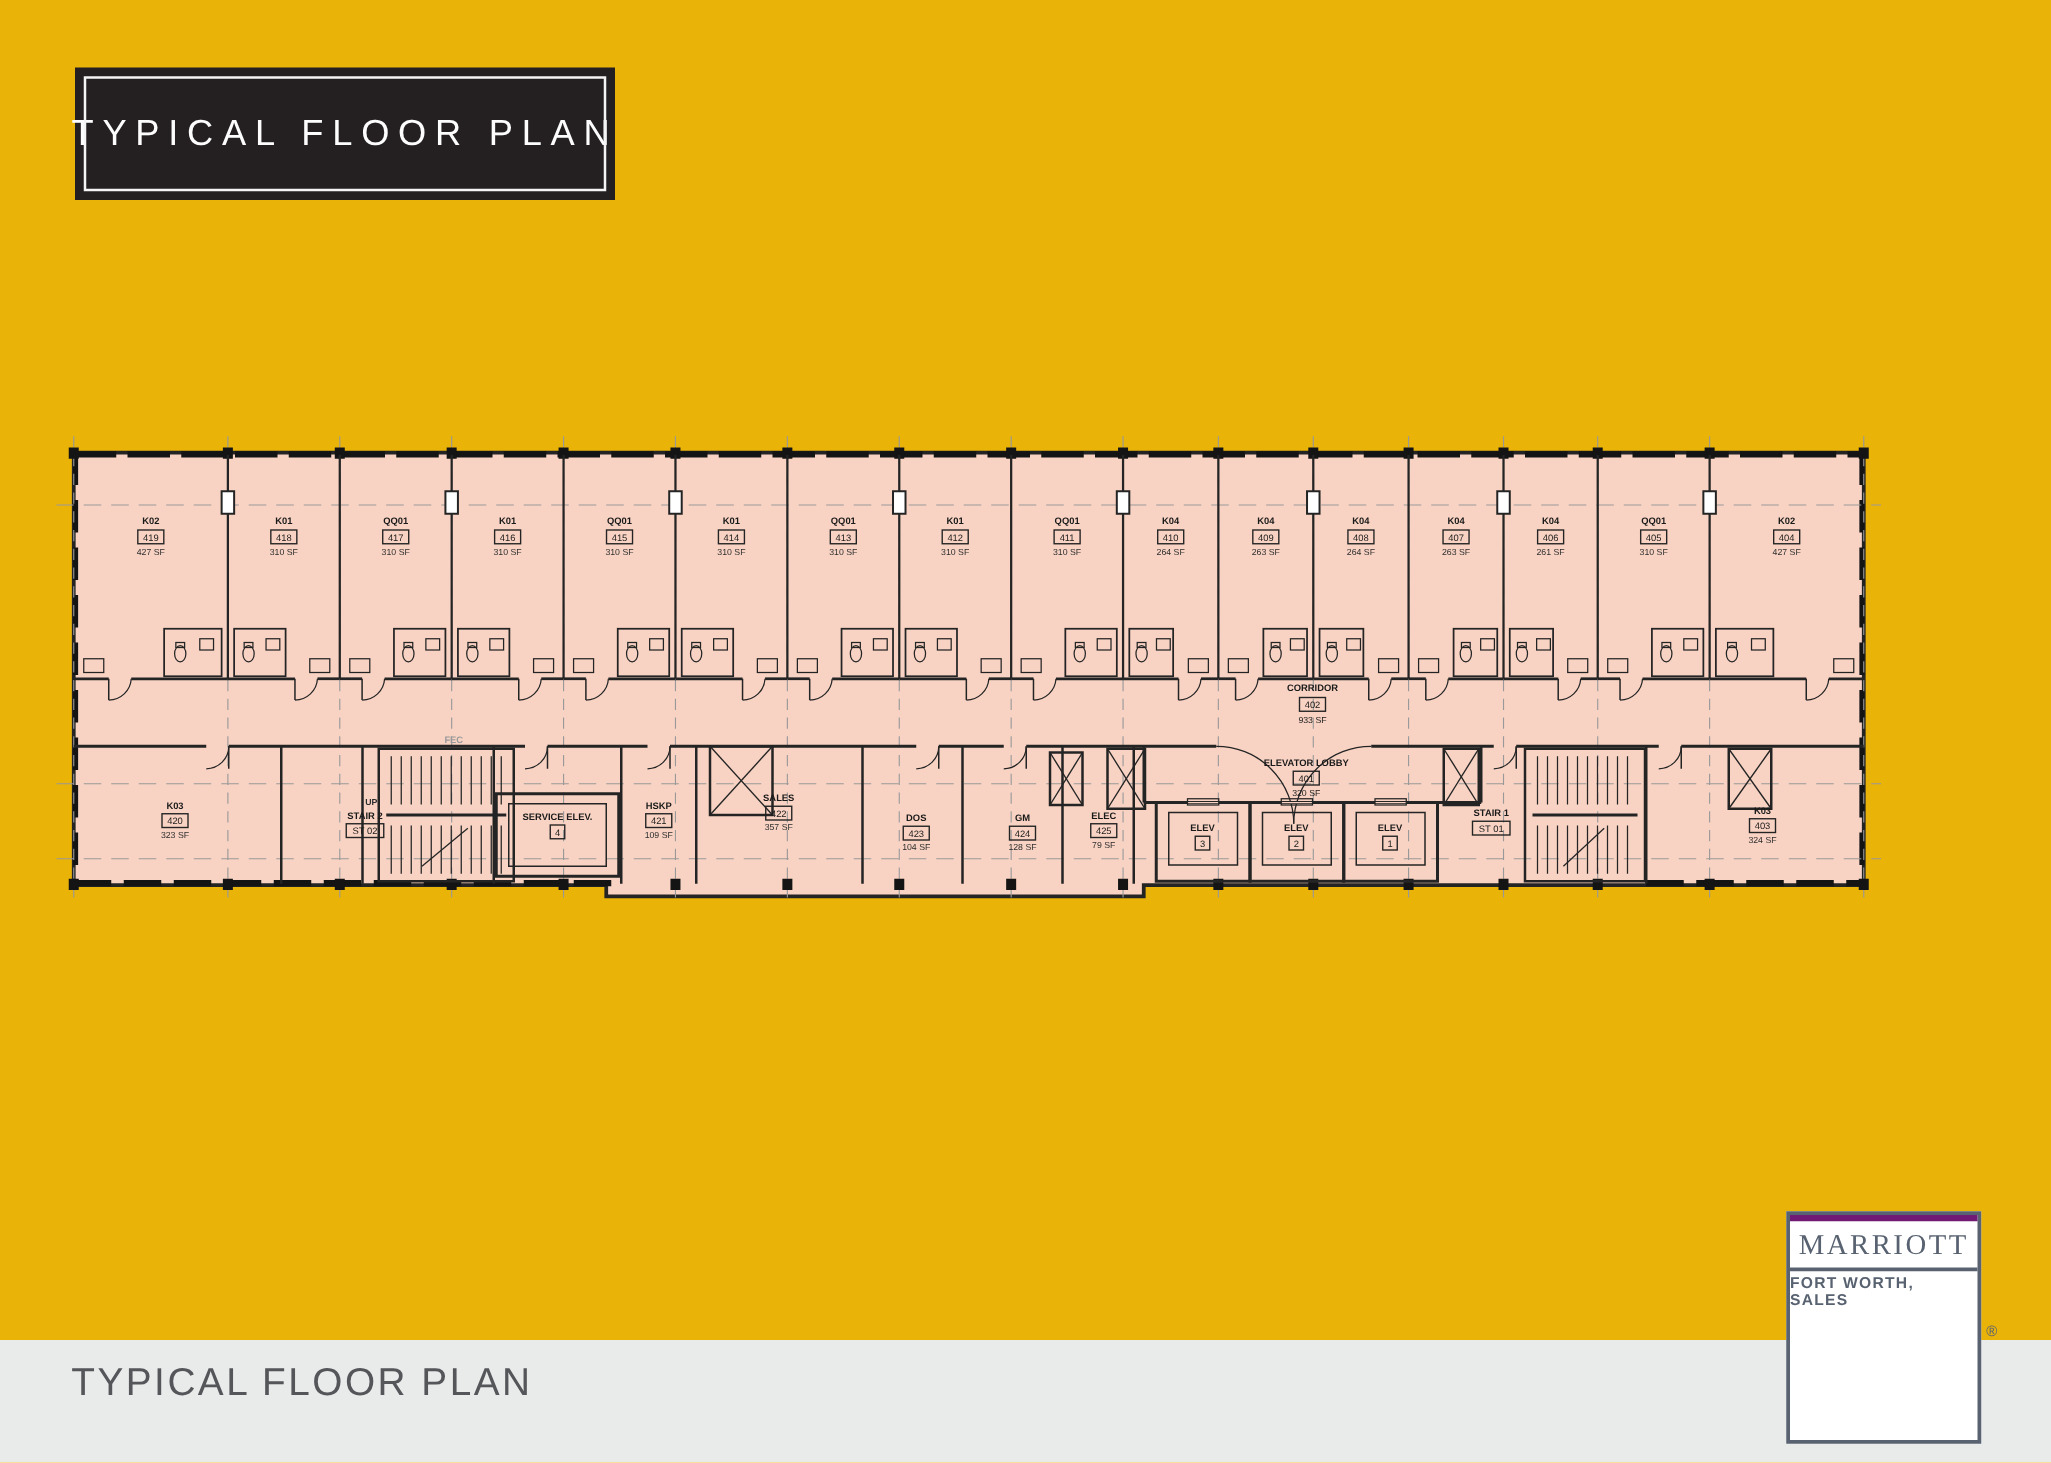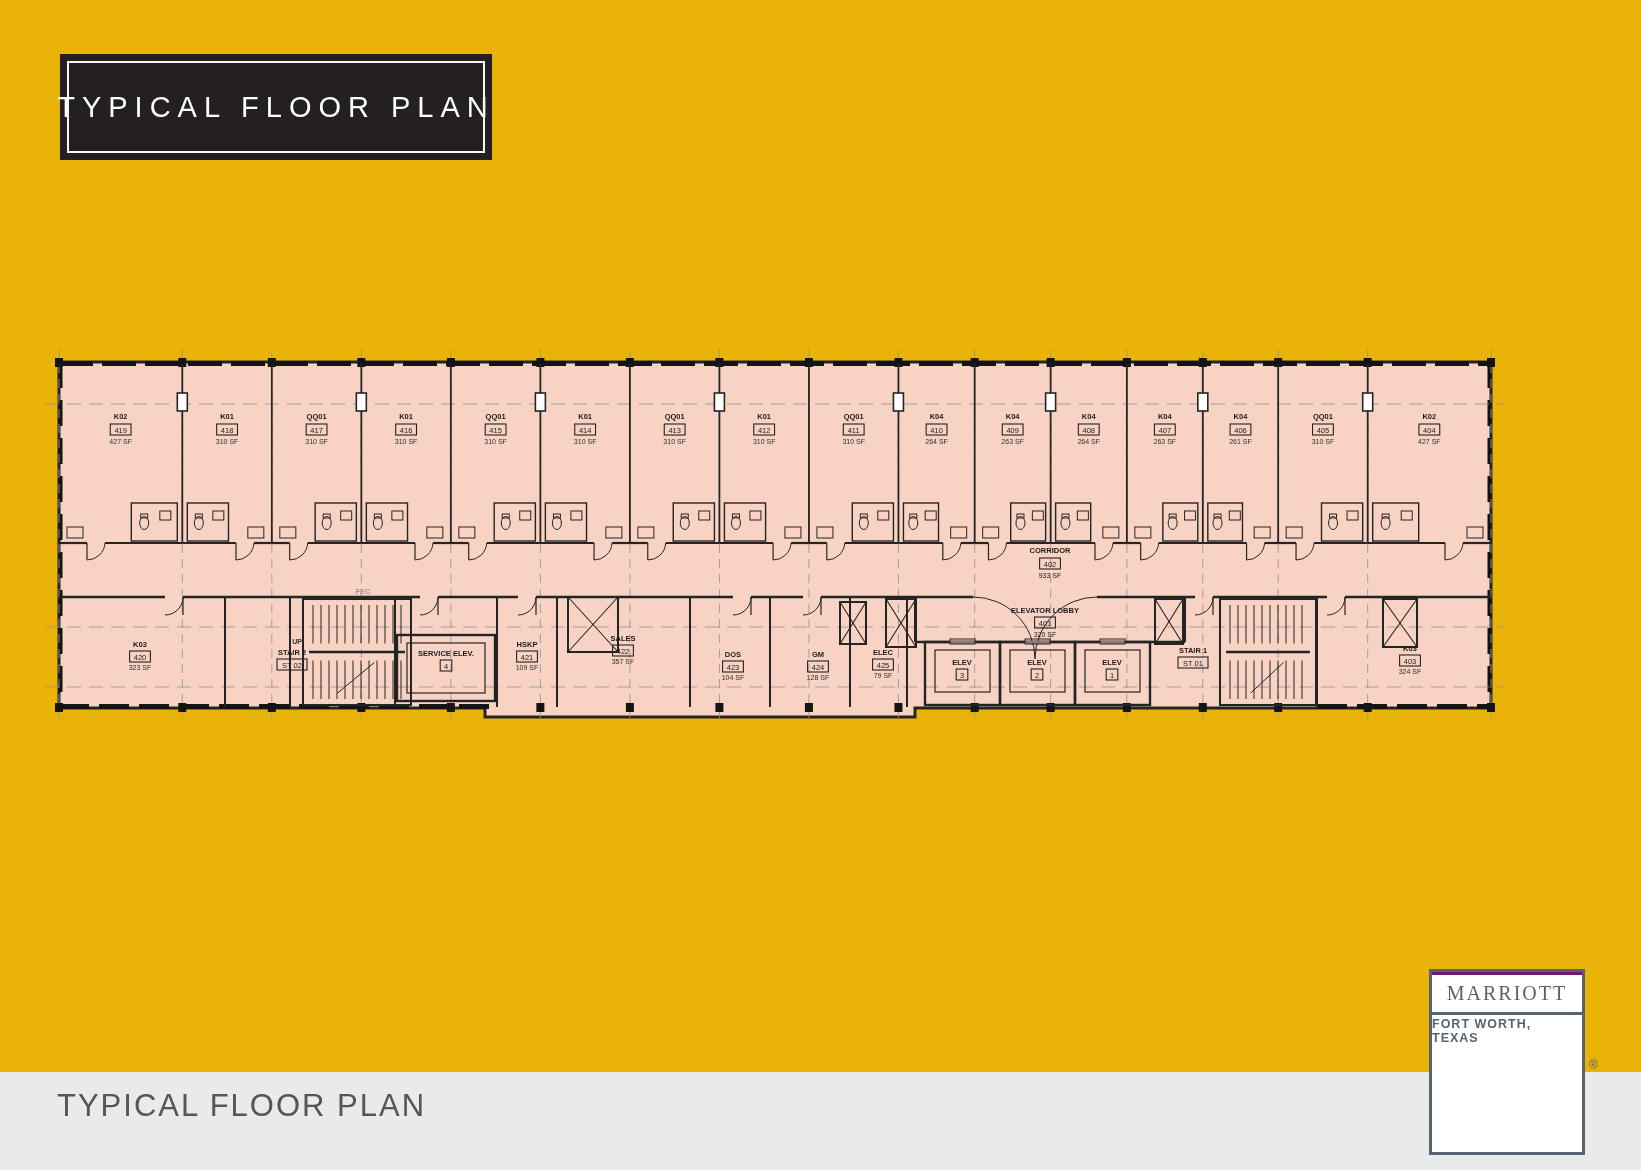--- a/index.html
+++ b/index.html
@@ -21,22 +21,22 @@
   .footer-title{position:absolute;left:57px;top:1088px;font-size:31px;color:#55565a;
                 letter-spacing:2px;font-weight:400;}
 
   
   .logo{position:absolute;left:1429px;top:969px;width:156px;height:186px;background:#fff;
         border:3px solid #586270;box-sizing:border-box;display:flex;flex-direction:column;
         color:#586270;z-index:5;}
   .logo-main{flex:1;display:flex;flex-direction:column;align-items:center;justify-content:center;}
   .logo-ac{font-size:62px;line-height:0.9;letter-spacing:1px;font-weight:400;transform:scaleY(1.02);}
   .logo-hotels{font-size:16px;letter-spacing:8px;margin-top:6px;margin-right:-8px;}
-  .logo-marriott{height:37px;border-top:3px solid #701a75;display:flex;align-items:center;
-                 justify-content:center;font-family:"Liberation Serif",serif;font-size:20px;
+  .logo-marriott{height:37px;border-top:5px solid #701a75;display:flex;align-items:center;
+                 justify-content:center;font-family:"Liberation Serif",serif;font-size:23px;
                  letter-spacing:2px;}
   .logo-loc{height:31px;border-top:3px solid #586270;display:flex;align-items:center;
             justify-content:center;font-size:12.5px;font-weight:bold;letter-spacing:1px;}
   .registered{position:absolute;left:1589px;top:1058px;font-size:12px;color:#586270;z-index:6;}
 </style>
 </head>
 <body>
 
 <div class="canvas">
 
@@ -570,17 +570,17 @@
         <text x="318" y="247" text-anchor="middle" font-size="7.5" font-weight="bold" fill="#9a9a9a">FEC</text>
         <text x="252" y="297" text-anchor="middle" font-size="7" font-weight="bold" fill="#2e2e2e">UP</text>
       </svg>
   </div>
 
   <div class="footer-band"></div>
   <div class="footer-title">TYPICAL FLOOR PLAN</div>
 
   <div class="logo">
     <div class="logo-marriott">MARRIOTT</div>
-    <div class="logo-loc">FORT WORTH, TEXAS</div>
+    <div class="logo-loc">FORT WORTH, SALES</div>
   </div>
   <div class="registered">®</div>
 
 </div>
 
 </body></html>

